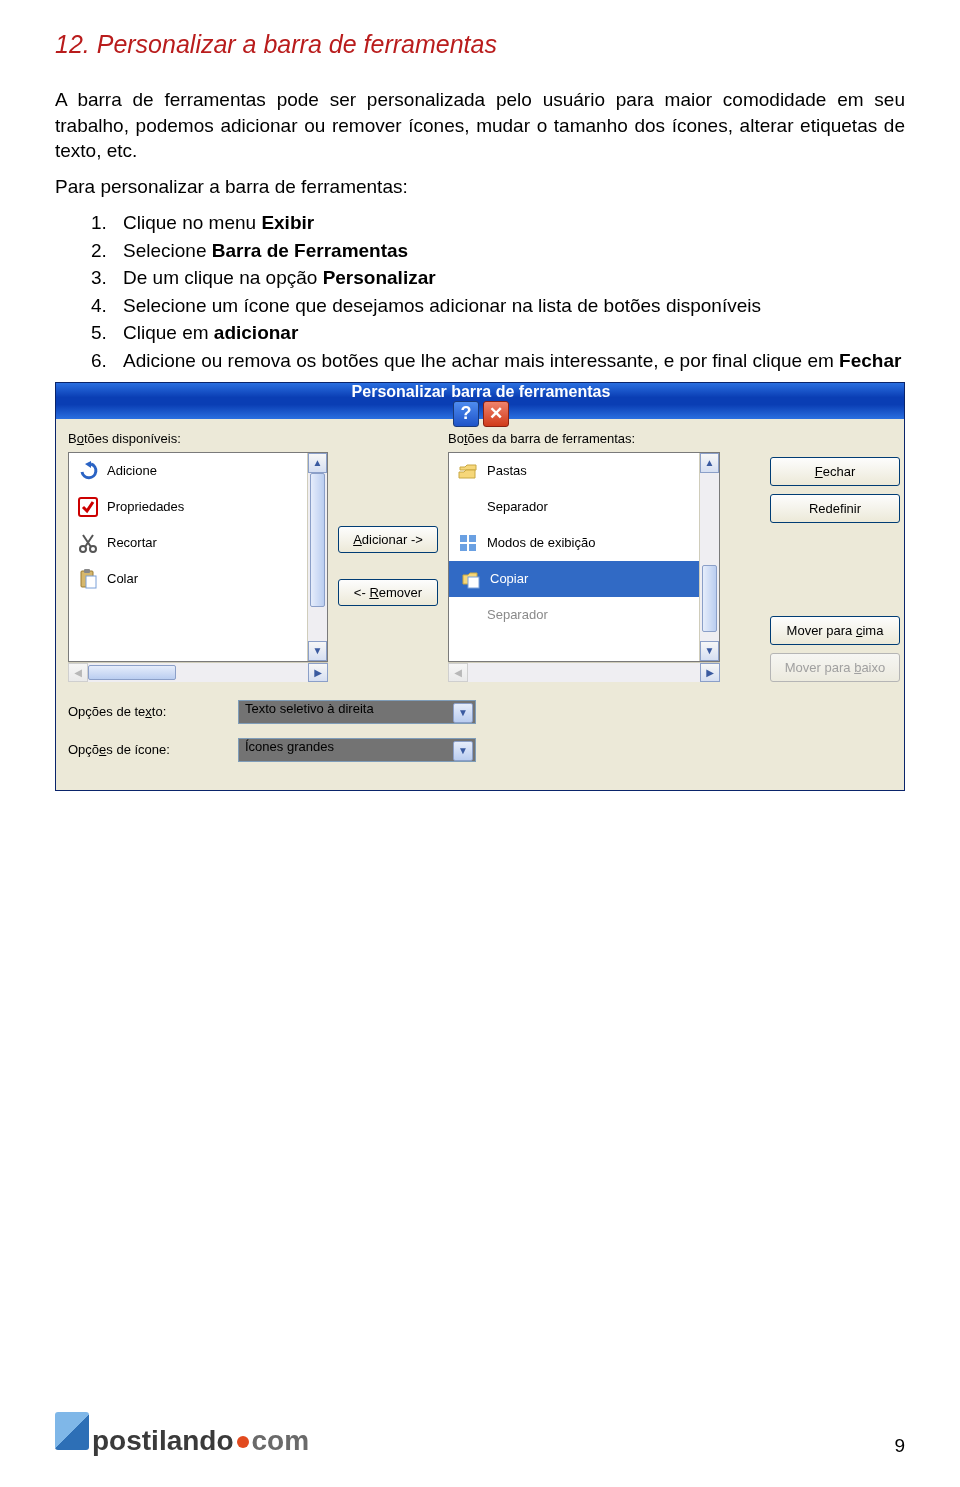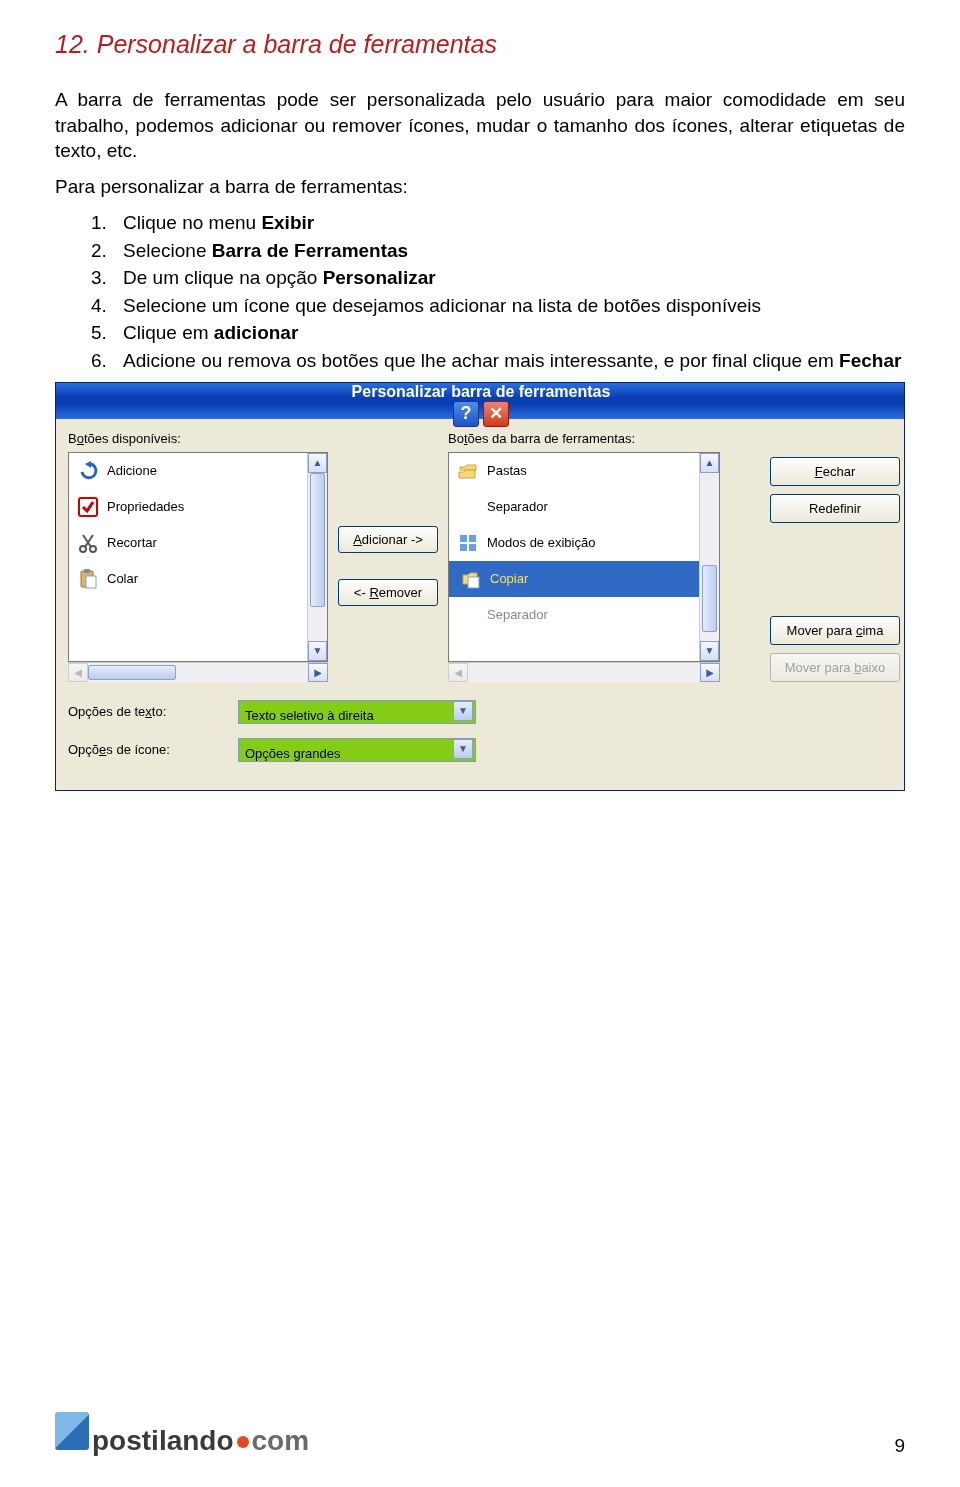--- a/index.html
+++ b/index.html
@@ -101,21 +101,21 @@
   }
   .listbox-inner { flex:1; overflow:hidden; }
   .list-item {
     display: flex;
     align-items: center;
     gap: 8px;
     padding: 7px 8px;
   }
   .list-item.sel {
     background: #316ac5;
-    color: #fde047;
+    color: #ffffff;
     padding-left: 11px;
   }
   .list-item.disabled { color:#8a8a8a; }
   .icon {
     width: 22px; height: 22px;
     display:inline-flex; align-items:center; justify-content:center;
   }
   .scrollbar-v {
     width: 20px;
     background: #eceaf0;
@@ -181,22 +181,22 @@
   .side-btn.disabled { color:#a0a0a0; border-color:#b5b5b5; background:linear-gradient(to bottom,#f6f6f3,#eceade);}
   .side-btn .u { text-decoration: underline; }
 
   .listbox-wrap { display:flex; flex-direction:column; }
 
   .bottom-rows { margin-top:18px; }
   .opt-row { display:flex; align-items:center; gap:20px; margin-bottom:14px; }
   .opt-label { width:150px; font-size:13px; }
   .opt-label .u { text-decoration: underline; }
   .combo {
-    display:flex; align-items:flex-end; justify-content:space-between;
-    background:#84cc16; border:1px solid #7f9db9;
+    display:flex; align-items:flex-start; justify-content:space-between;
+    background:#737373; border:1px solid #7f9db9;
     width:238px; height:24px; padding-left:6px;
     font-size:13px;
   }
   .combo-arrow {
     width:20px; height:20px; margin:2px;
     background: linear-gradient(to bottom,#e6edfb,#bacdf0);
     border:1px solid #8b9fc8; border-radius:2px;
     display:flex; align-items:center; justify-content:center;
     font-size:10px; color:#3a5aa0;
   }
@@ -420,21 +420,21 @@
         <div class="combo">
           <span>Texto seletivo à direita</span>
           <div class="combo-arrow">▼</div>
         </div>
       </div>
       <div class="opt-row">
         <div class="opt-label">
           <span>Opçõ</span><span class="u">e</span><span>s de ícone:</span>
         </div>
         <div class="combo">
-          <span>Opções grandes</span>
+          <span>Ícones grandes</span>
           <div class="combo-arrow">▼</div>
         </div>
       </div>
     </div>
   </div>
 </div>
 
 <div class="footer">
   <div class="logo">
     <span class="logo-badge"></span>

